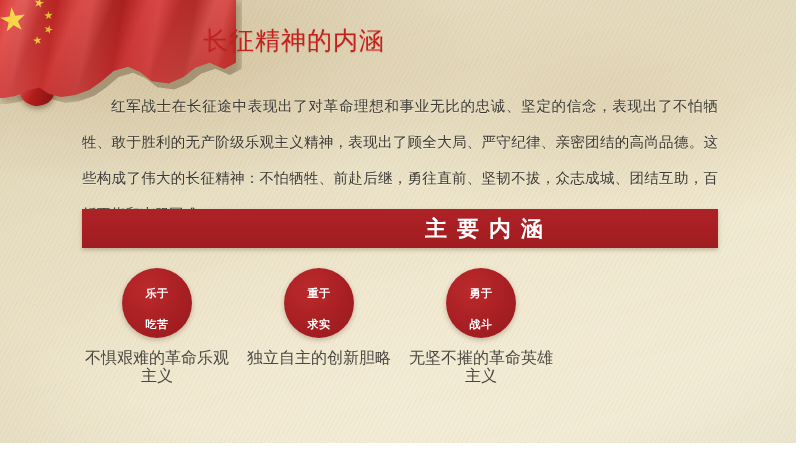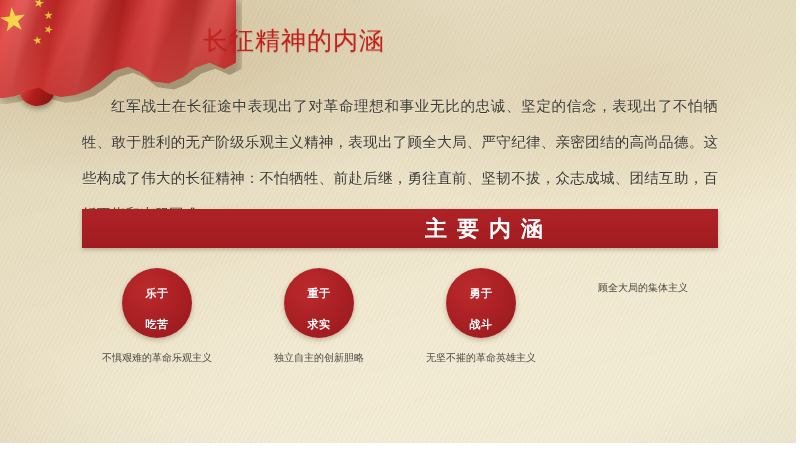--- a/index.html
+++ b/index.html
@@ -236,21 +236,21 @@
     font-size: 11px;
     font-weight: bold;
     color: #ffffff;
     line-height: 19px;
     letter-spacing: 0.5px;
     white-space: nowrap;
     margin-top: 12px;
   }
   .caption {
     margin-top: 11px;
-    font-size: 10px;
+    font-size: 16px;
     line-height: 18px;
     color: #4b4842;
     text-align: center;
     width: 150px;
   }
 
   
   .trim-bottom {
     position: absolute;
     left: 0;
@@ -318,21 +318,20 @@
 
     <div class="pillar">
       <div class="circle">
         <div class="circle-line">勇于</div>
         <div class="circle-line">战斗</div>
       </div>
       <div class="caption">无坚不摧的革命英雄主义</div>
     </div>
 
     <div class="pillar">
-      <div class="caption">顾全大局的集体主义</div>
     </div>
 
   </div>
 
   <div class="trim-bottom"></div>
   <div class="trim-right"></div>
 
 </div>
 
 </body></html>

